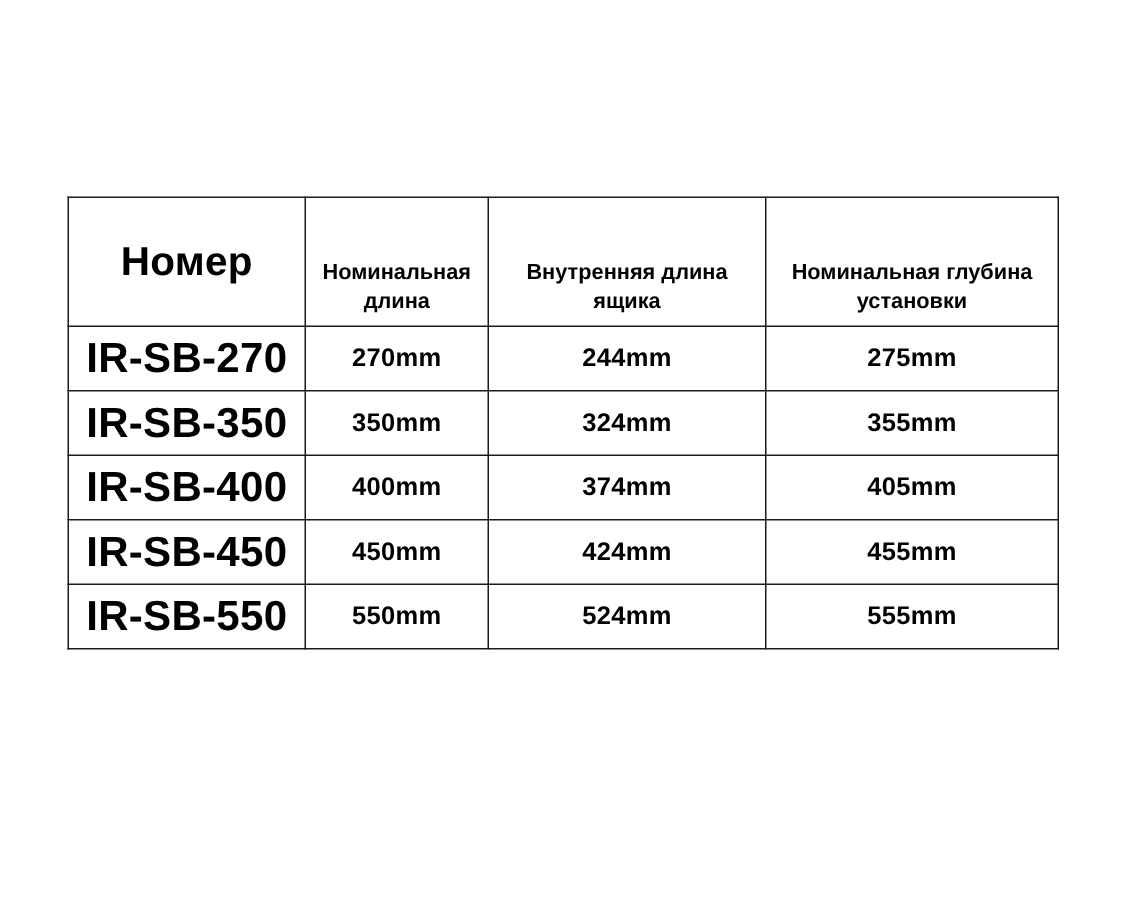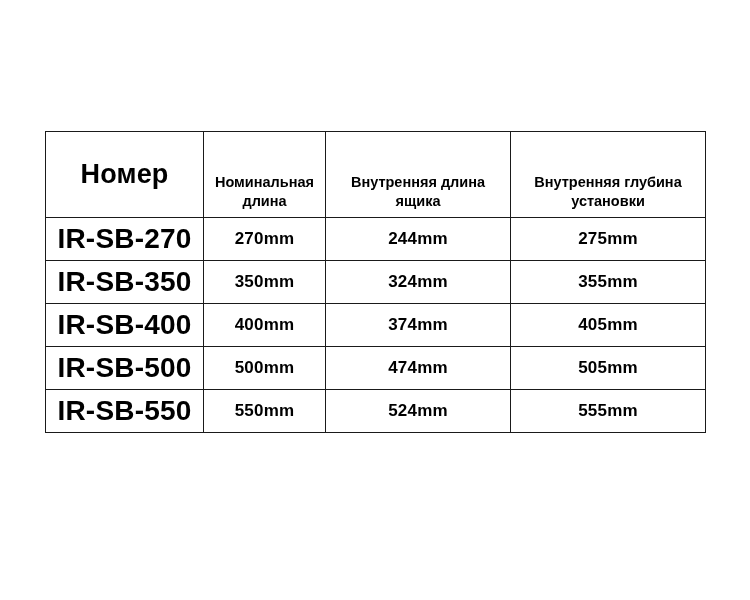--- a/index.html
+++ b/index.html
@@ -91,21 +91,21 @@
           <td>
             <div class="head-main">Номер</div>
           </td>
           <td>
             <div class="head-sub">Номинальная длина</div>
           </td>
           <td>
             <div class="head-sub">Внутренняя длина ящика</div>
           </td>
           <td>
-            <div class="head-sub">Внутренняя глубина установки</div>
+            <div class="head-sub">Номинальная глубина установки</div>
           </td>
         </tr>
 
         <tr class="row">
           <td class="model">IR-SB-270</td>
           <td class="val">270mm</td>
           <td class="val">244mm</td>
           <td class="val">275mm</td>
         </tr>
         <tr class="row">
@@ -114,24 +114,24 @@
           <td class="val">324mm</td>
           <td class="val">355mm</td>
         </tr>
         <tr class="row">
           <td class="model">IR-SB-400</td>
           <td class="val">400mm</td>
           <td class="val">374mm</td>
           <td class="val">405mm</td>
         </tr>
         <tr class="row">
-          <td class="model">IR-SB-500</td>
-          <td class="val">500mm</td>
-          <td class="val">474mm</td>
-          <td class="val">505mm</td>
+          <td class="model">IR-SB-450</td>
+          <td class="val">450mm</td>
+          <td class="val">424mm</td>
+          <td class="val">455mm</td>
         </tr>
         <tr class="row">
           <td class="model">IR-SB-550</td>
           <td class="val">550mm</td>
           <td class="val">524mm</td>
           <td class="val">555mm</td>
         </tr>
       </tbody>
     </table>
   </div>

